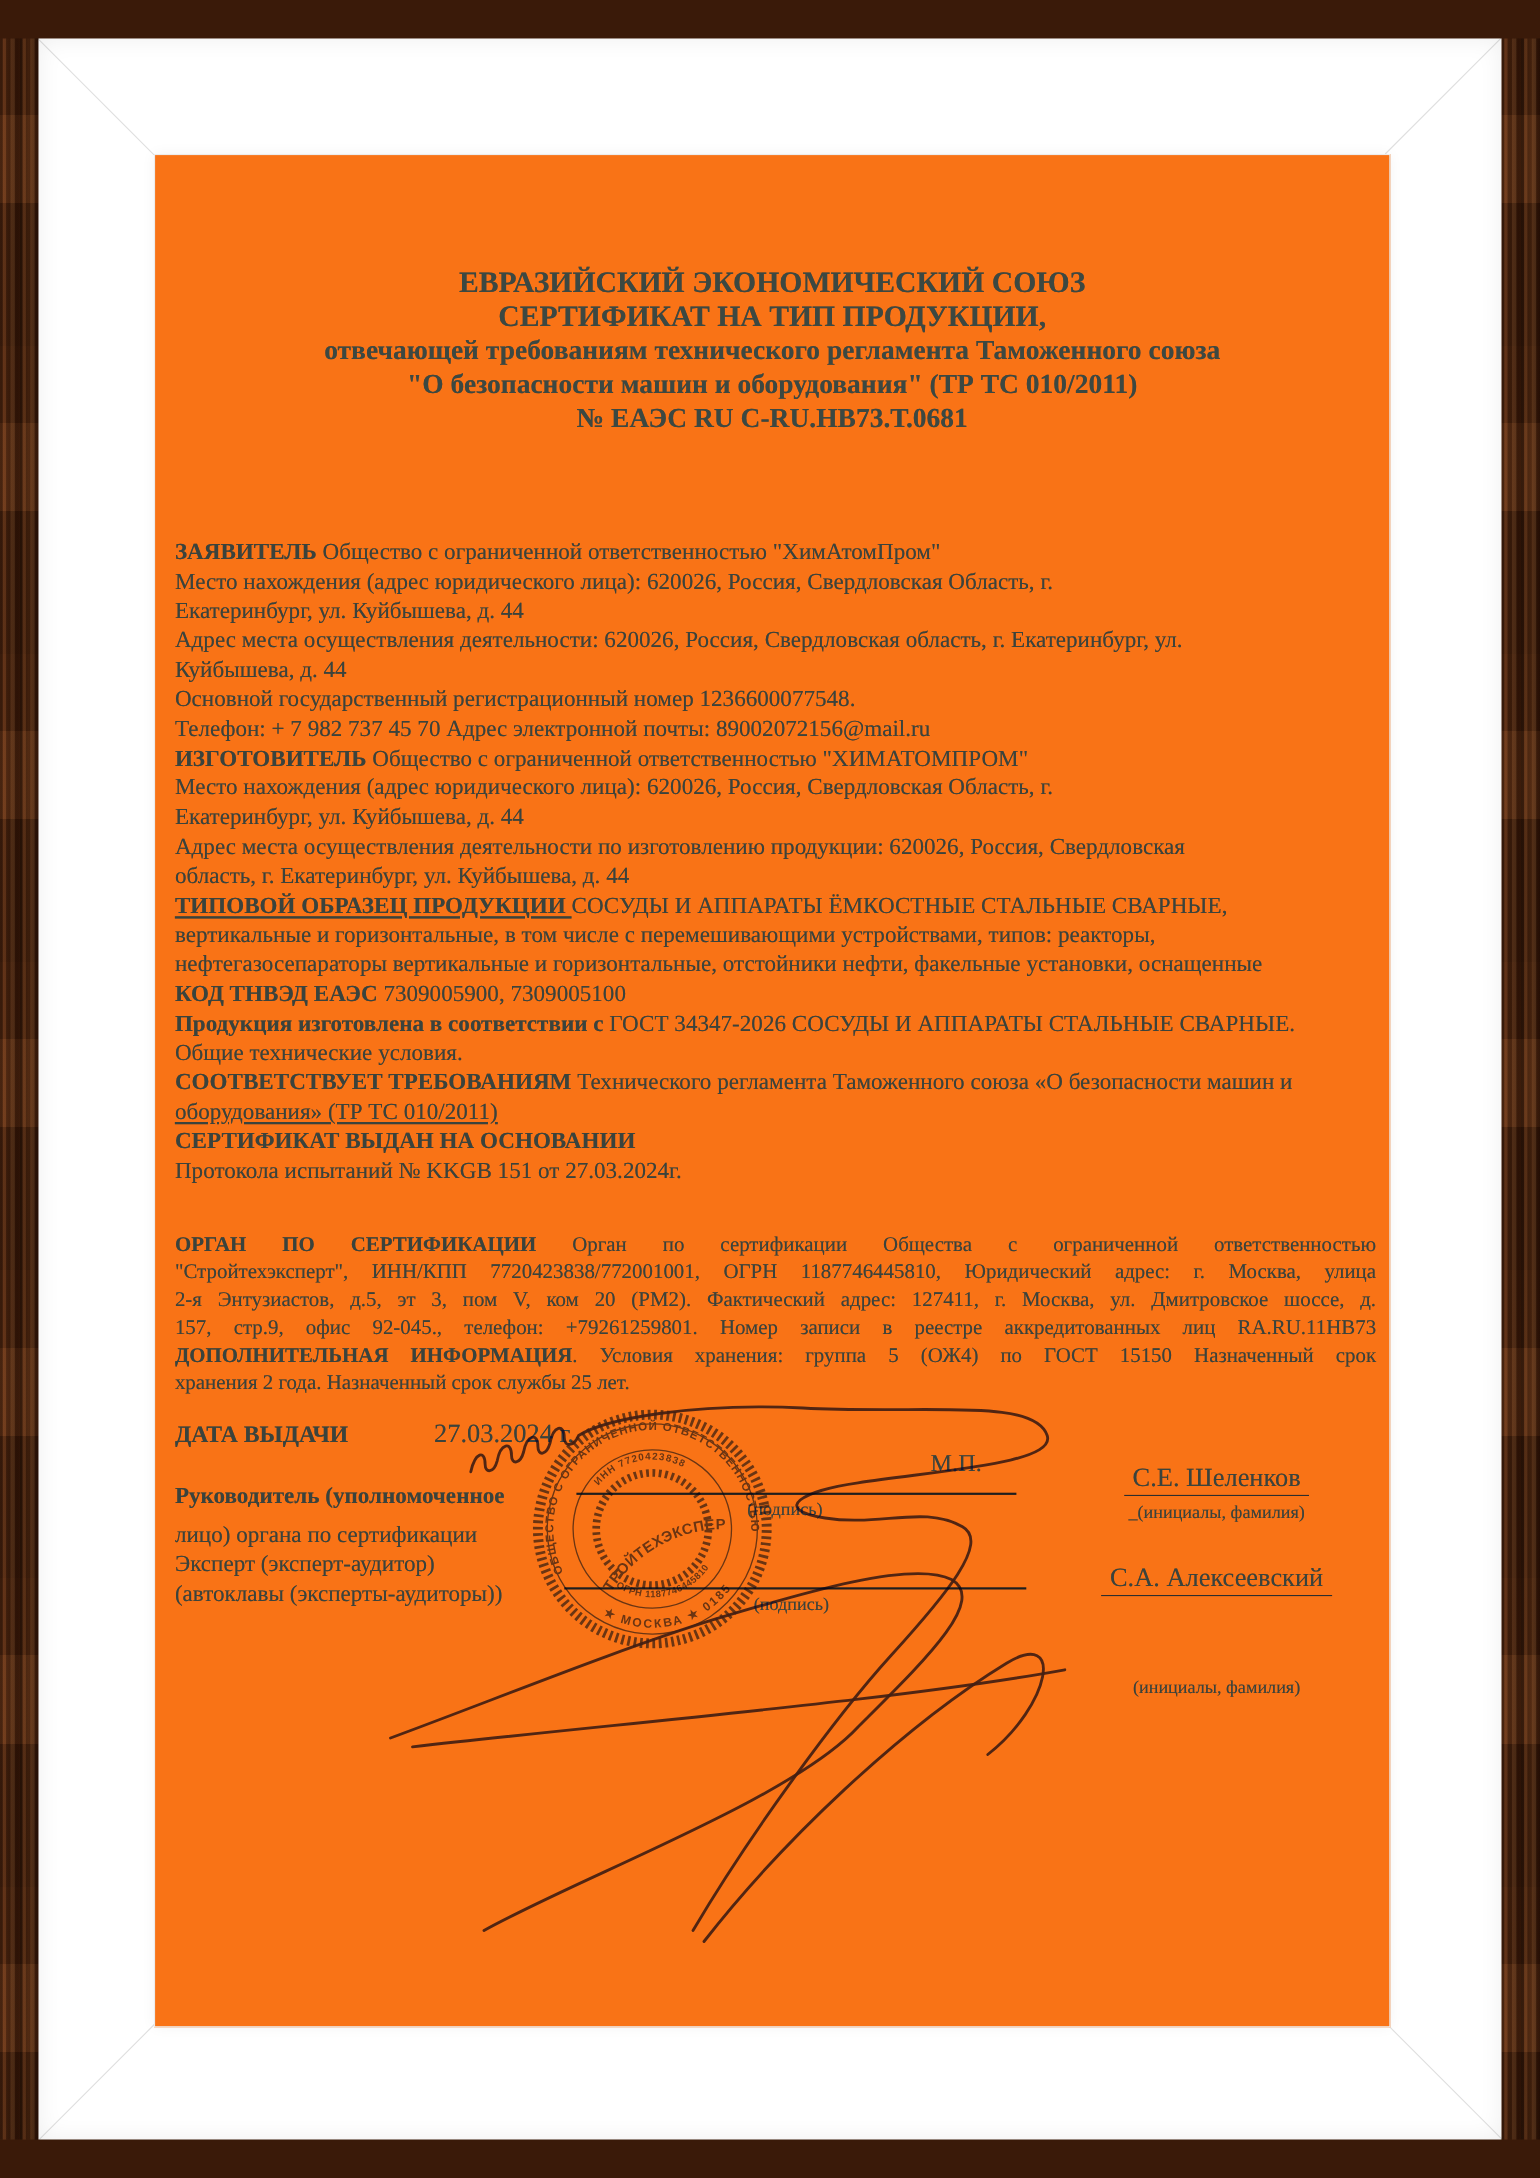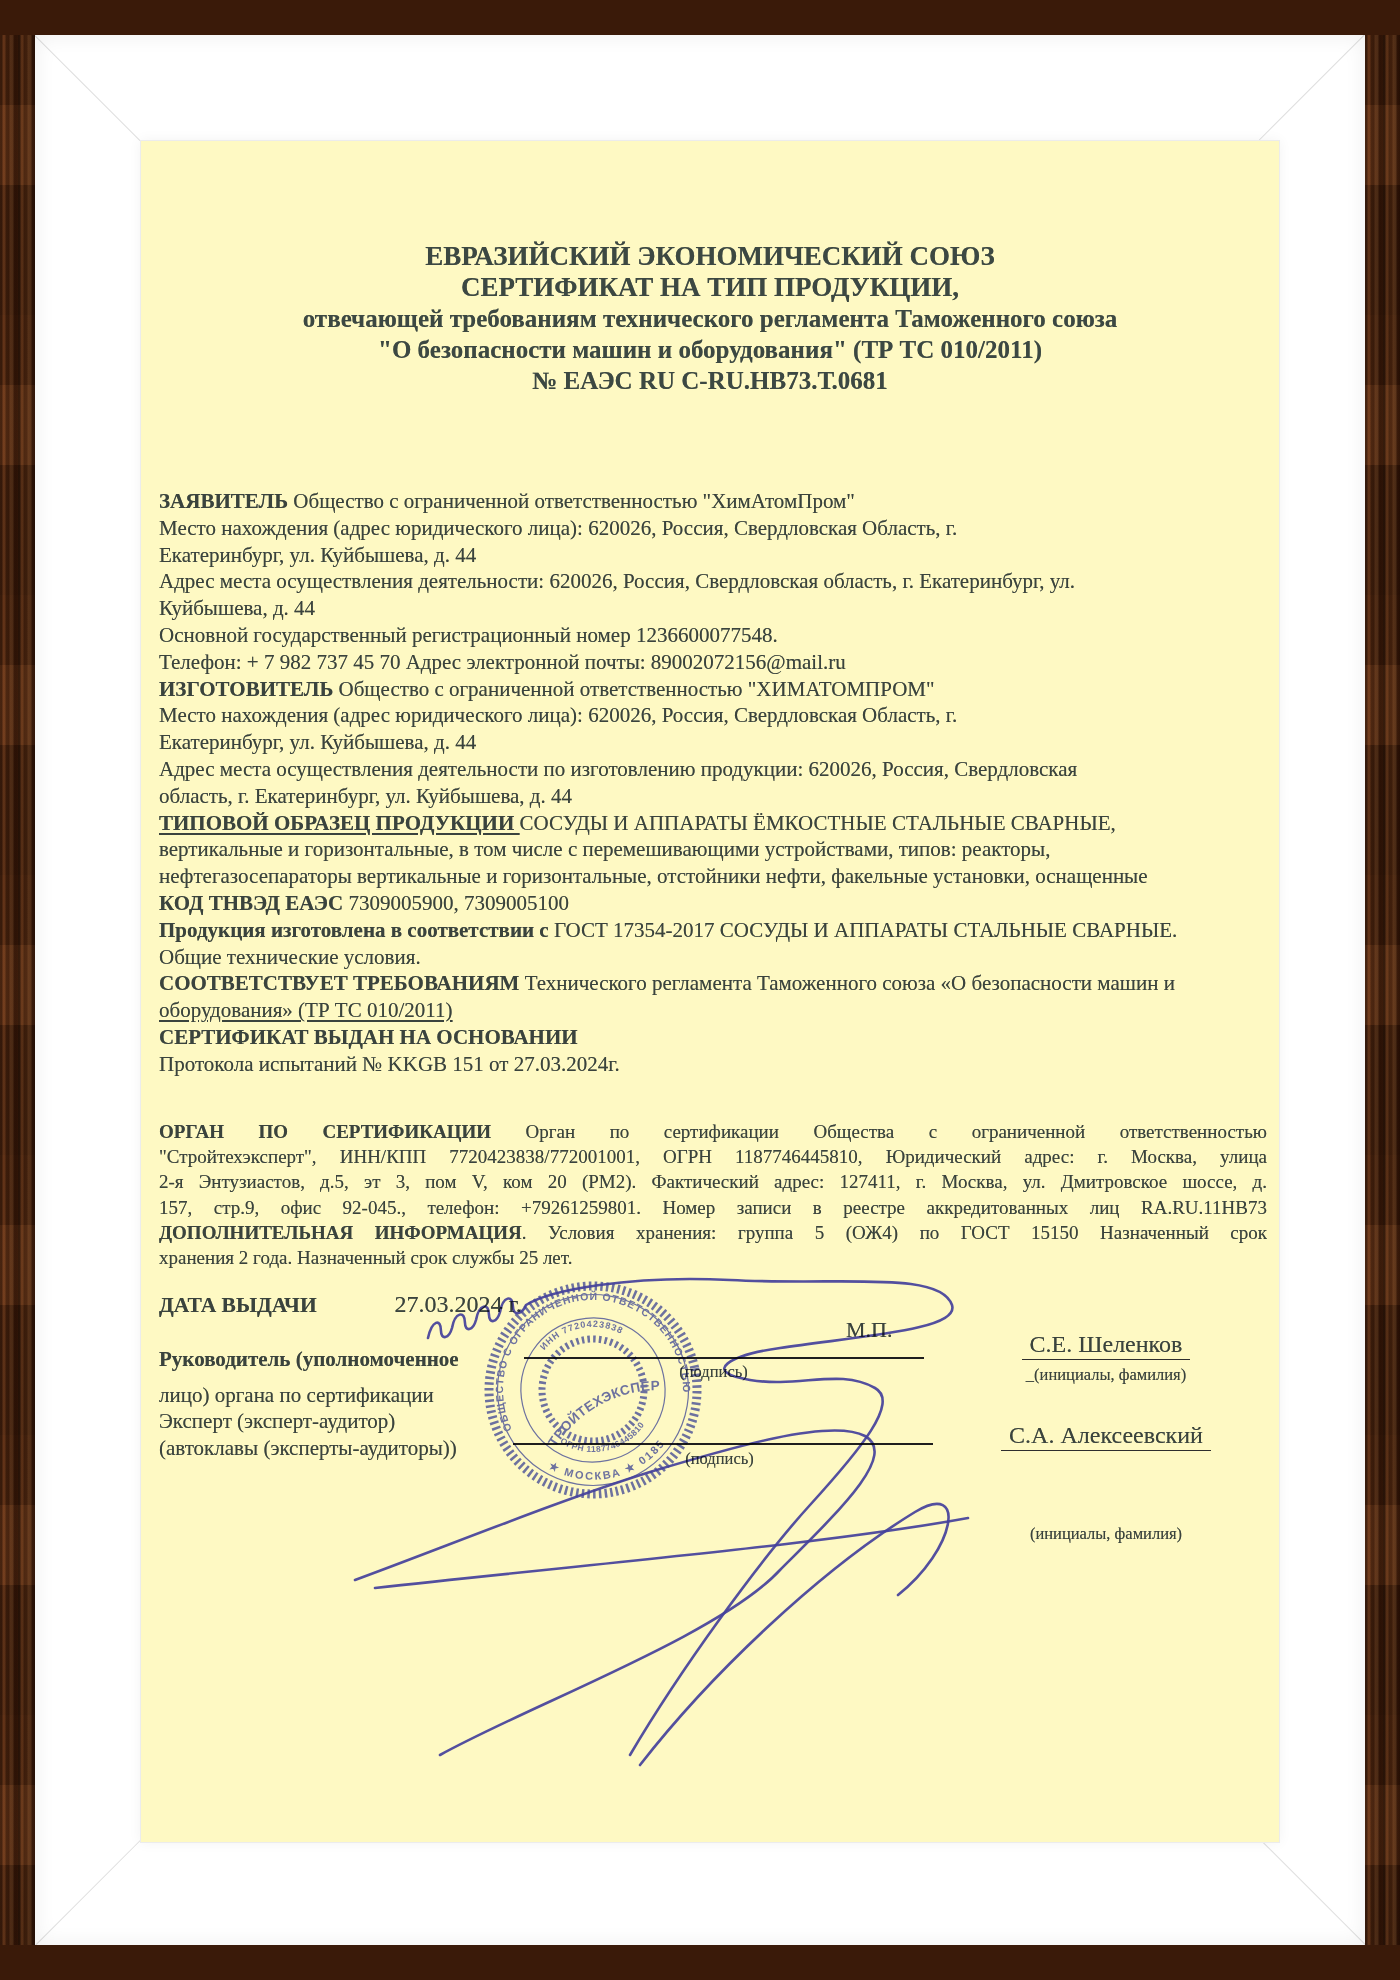--- a/index.html
+++ b/index.html
@@ -23,23 +23,23 @@
   .wood.left{left:0;} .wood.right{left:1365px;}
   
   .mat{left:35px;top:35px;width:1330px;height:1910px;background:#fff;
        box-shadow:inset 0 0 22px rgba(0,0,0,.07);}
   .miter{position:absolute;height:1px;width:149px;background:rgba(0,0,0,.13);}
   .miter.tl{left:35px;top:35px;transform:rotate(45deg);transform-origin:0 0;}
   .miter.tr{left:1365px;top:35px;transform:rotate(135deg);transform-origin:0 0;}
   .miter.bl{left:35px;top:1945px;transform:rotate(-45deg);transform-origin:0 0;}
   .miter.br{left:1365px;top:1945px;transform:rotate(-135deg);transform-origin:0 0;}
   
-  .paper{left:140px;top:140px;width:1122px;height:1701px;background:#fef9c3;
+  .paper{left:140px;top:140px;width:1122px;height:1701px;background:#f97316;
          border:1px solid #ececec;box-shadow:0 0 12px rgba(0,0,0,.05);
-         color:#3a433d;overflow:hidden;text-shadow:0 0 .3px rgba(50,60,55,.55);padding-left:16px;}
+         color:#3a433d;overflow:hidden;text-shadow:0 0 .3px rgba(50,60,55,.55);}
   .title{position:absolute;top:100px;left:0;right:0;text-align:center;font-weight:bold;color:#3c4842;}
   .t-lg{font-size:27px;line-height:31px;white-space:nowrap;}
   .t-md{font-size:25px;line-height:31px;white-space:nowrap;}
   .body-block{position:absolute;top:347px;left:18px;right:12px;font-size:21px;line-height:26.8px;}
   .tline{white-space:nowrap;}
   .org-block{position:absolute;top:978px;left:18px;right:12px;font-size:19px;line-height:25.2px;}
   .oline{text-align:justify;}
   .oline.j{text-align-last:justify;}
   .b{font-weight:bold;}
   .u{text-decoration:underline;text-underline-offset:3px;}
@@ -97,21 +97,21 @@
         <div class="tline"><span>Телефон: + 7 982 737 45 70 Адрес электронной почты: 89002072156@mail.ru</span></div>
         <div class="tline"><span class="b">ИЗГОТОВИТЕЛЬ </span><span>Общество с ограниченной ответственностью "ХИМАТОМПРОМ"</span></div>
         <div class="tline"><span>Место нахождения (адрес юридического лица): 620026, Россия, Свердловская Область, г.</span></div>
         <div class="tline"><span>Екатеринбург, ул. Куйбышева, д. 44</span></div>
         <div class="tline"><span>Адрес места осуществления деятельности по изготовлению продукции: 620026, Россия, Свердловская</span></div>
         <div class="tline"><span>область, г. Екатеринбург, ул. Куйбышева, д. 44</span></div>
         <div class="tline"><span class="b u">ТИПОВОЙ ОБРАЗЕЦ ПРОДУКЦИИ </span><span>СОСУДЫ И АППАРАТЫ ЁМКОСТНЫЕ СТАЛЬНЫЕ СВАРНЫЕ,</span></div>
         <div class="tline"><span>вертикальные и горизонтальные, в том числе с перемешивающими устройствами, типов: реакторы,</span></div>
         <div class="tline"><span>нефтегазосепараторы вертикальные и горизонтальные, отстойники нефти, факельные установки, оснащенные</span></div>
         <div class="tline"><span class="b">КОД ТНВЭД ЕАЭС </span><span>7309005900, 7309005100</span></div>
-        <div class="tline"><span class="b">Продукция изготовлена в соответствии с </span><span>ГОСТ 17354-2017 СОСУДЫ И АППАРАТЫ СТАЛЬНЫЕ СВАРНЫЕ.</span></div>
+        <div class="tline"><span class="b">Продукция изготовлена в соответствии с </span><span>ГОСТ 34347-2026 СОСУДЫ И АППАРАТЫ СТАЛЬНЫЕ СВАРНЫЕ.</span></div>
         <div class="tline"><span>Общие технические условия.</span></div>
         <div class="tline"><span class="b">СООТВЕТСТВУЕТ ТРЕБОВАНИЯМ </span><span>Технического регламента Таможенного союза «О безопасности машин и</span></div>
         <div class="tline"><span class="u">оборудования» (ТР ТС 010/2011)</span></div>
         <div class="tline"><span class="b">СЕРТИФИКАТ ВЫДАН НА ОСНОВАНИИ</span></div>
         <div class="tline"><span>Протокола испытаний № KKGB 151 от 27.03.2024г.</span></div>
       </div>
 
     <div class="org-block" id="org-lines">
         <div class="oline j"><span class="b">ОРГАН ПО СЕРТИФИКАЦИИ </span><span>Орган по сертификации Общества с ограниченной ответственностью</span></div>
         <div class="oline j"><span>"Стройтехэксперт", ИНН/КПП 7720423838/772001001, ОГРН 1187746445810, Юридический адрес: г. Москва, улица</span></div>

